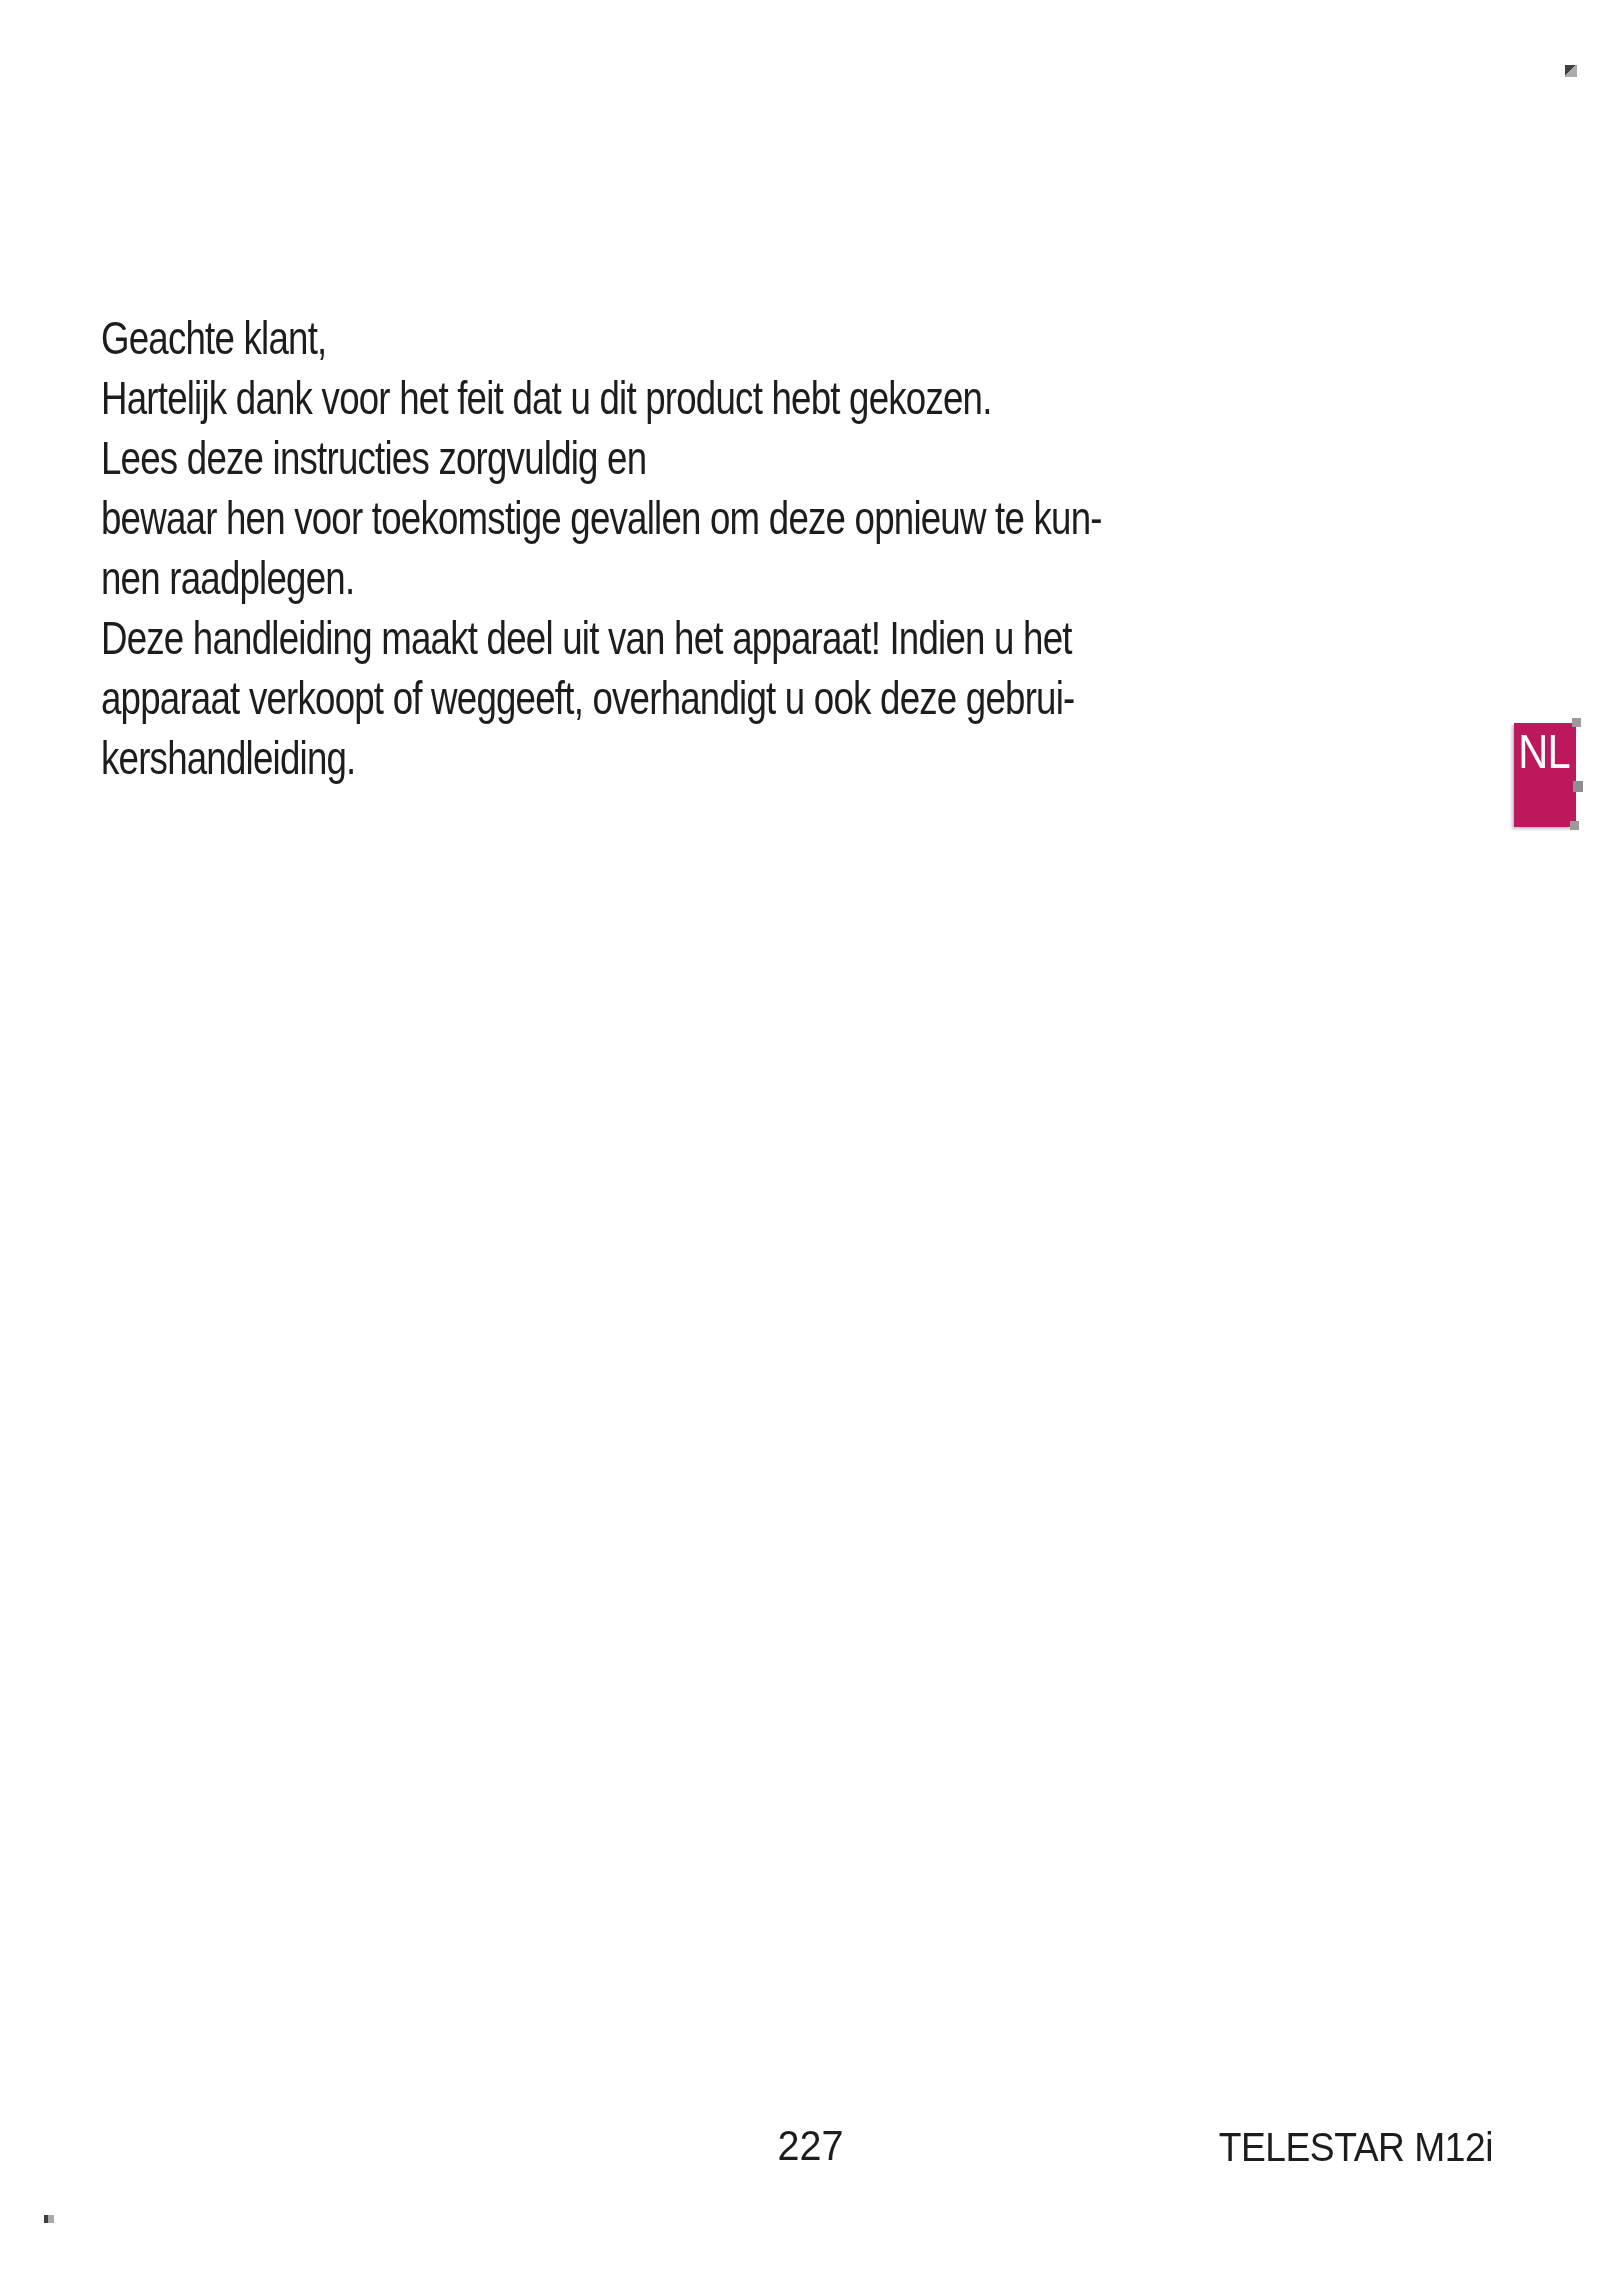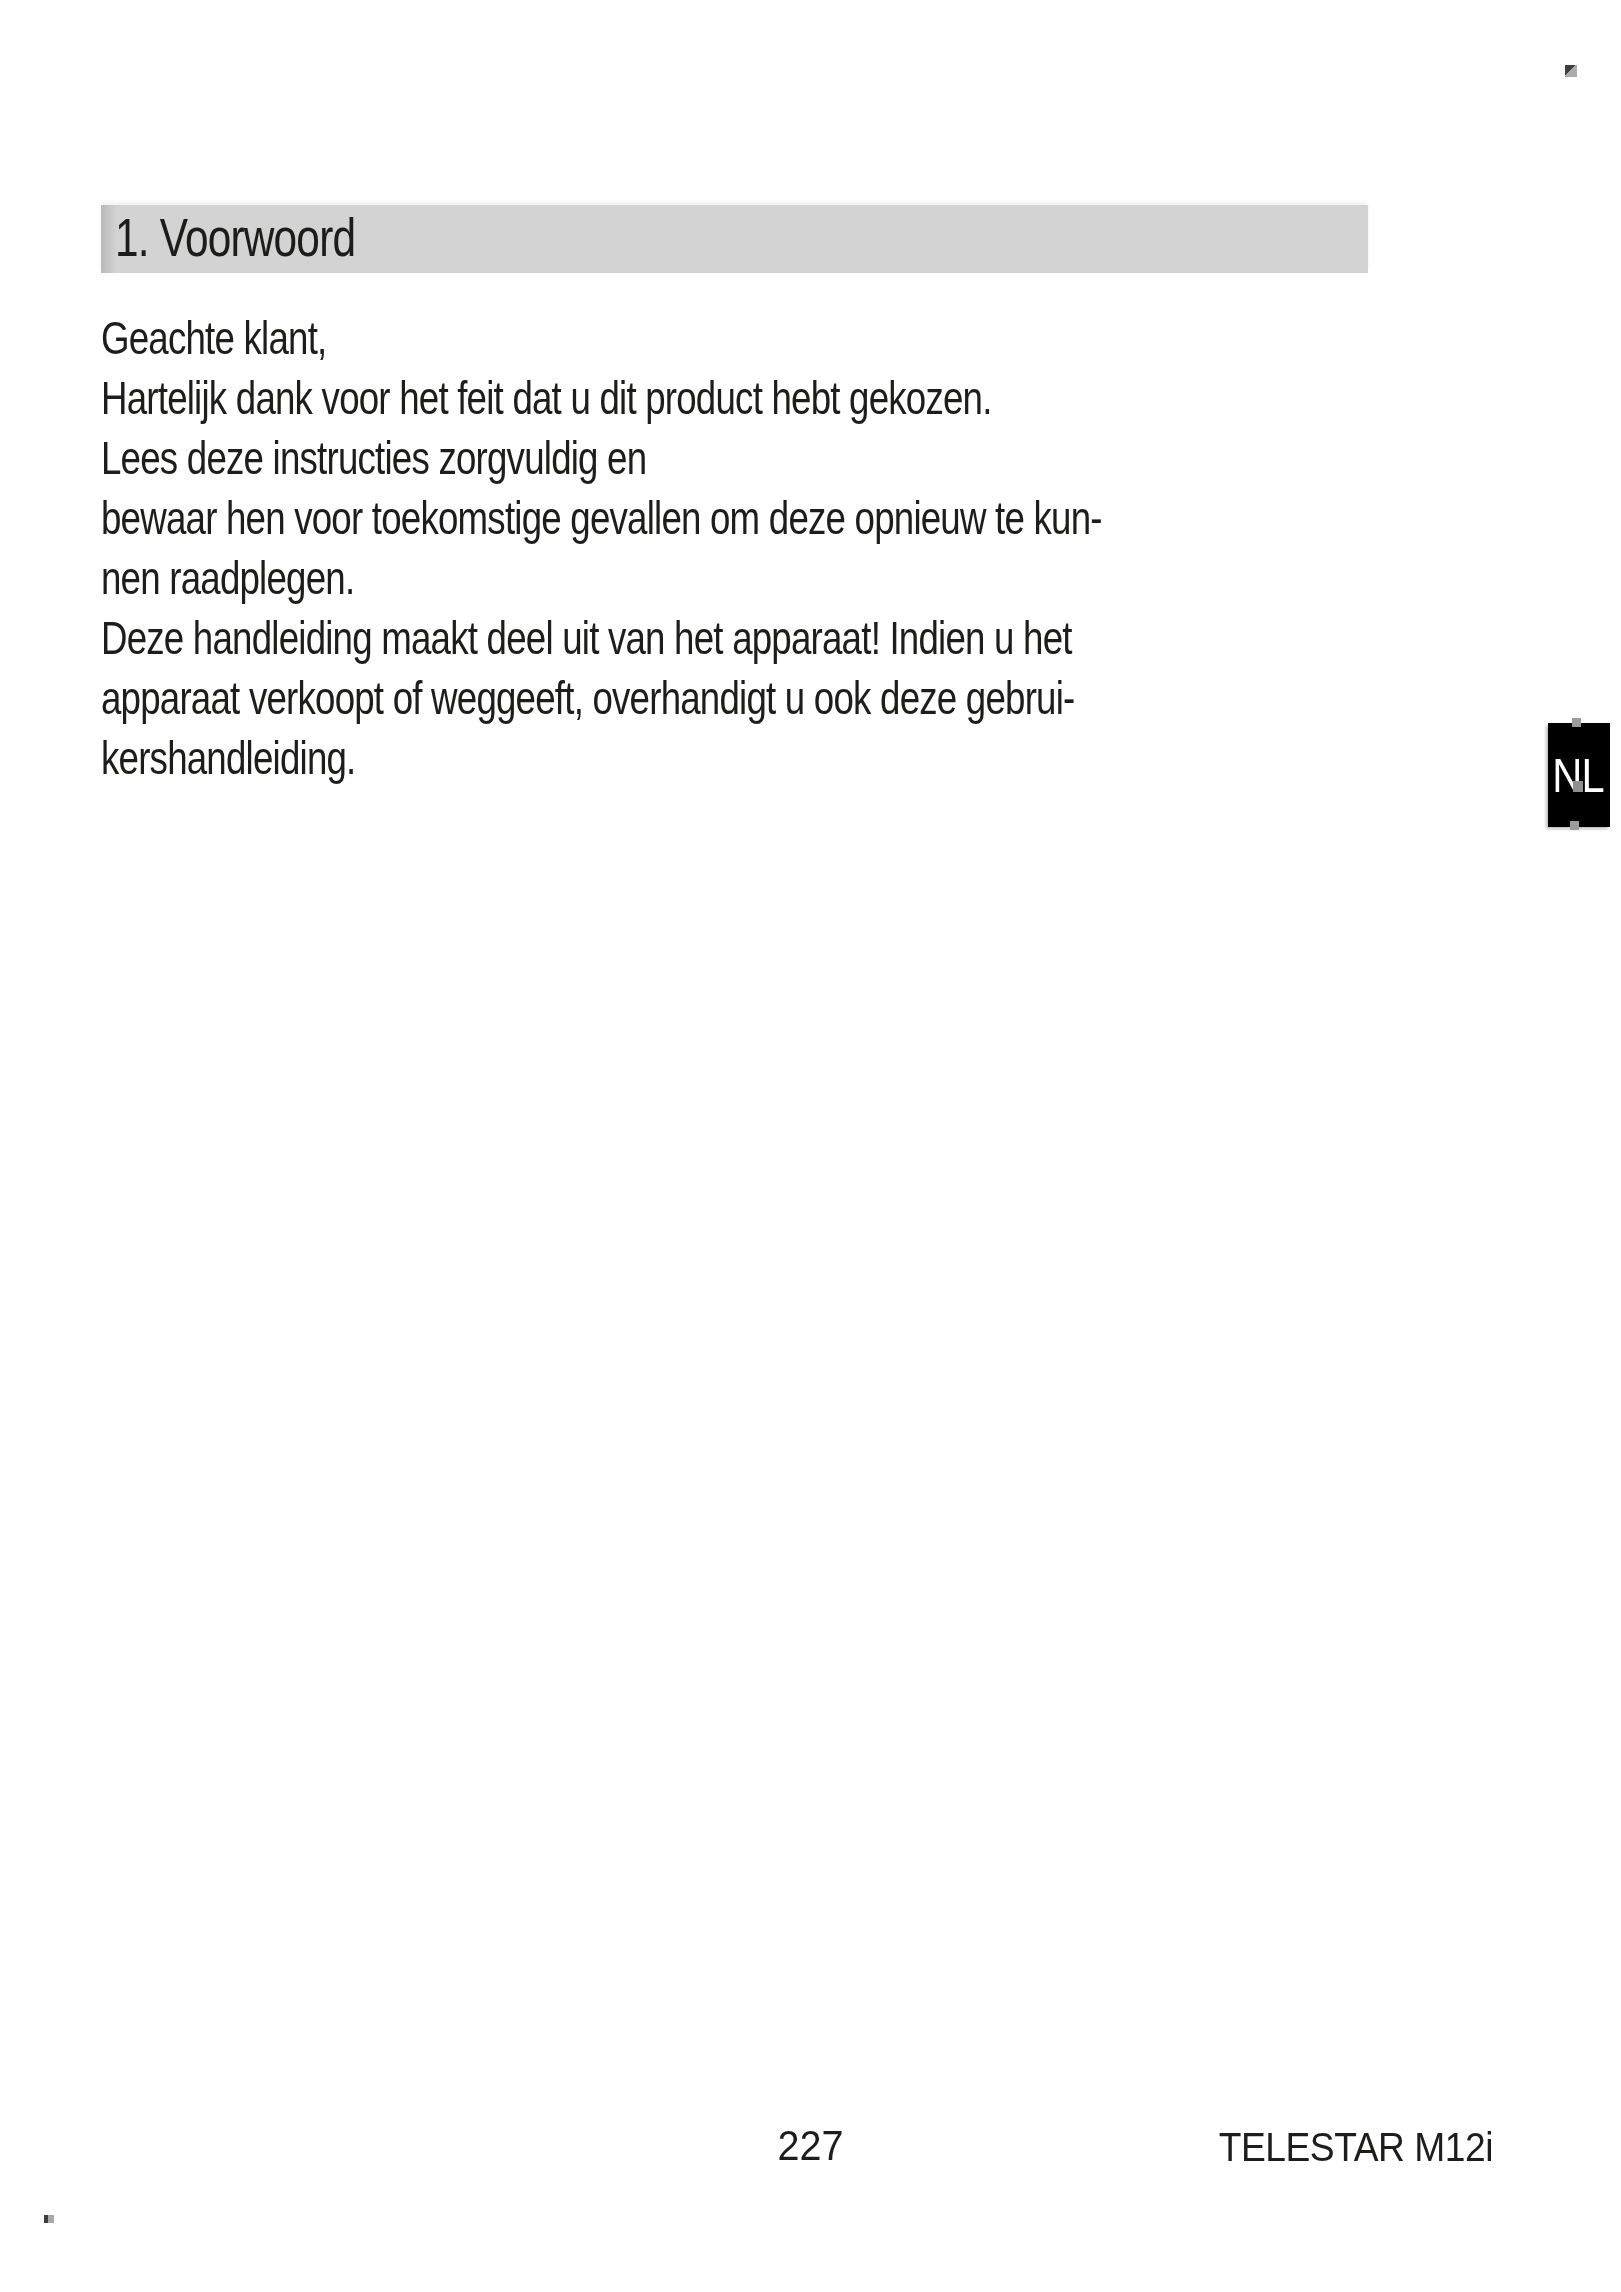--- a/index.html
+++ b/index.html
@@ -40,24 +40,23 @@
     transform:scaleX(0.78);
     transform-origin:0 0;
     color:#1d1d1b;
   }
   .body-line{white-space:nowrap;}
   
   .nl-tab{
     position:absolute;
     left:1514px;top:723px;
     width:62px;height:104px;
-    background:#000000;
-    display:flex;align-items:center;
+    background:#be185d;
+    display:flex;align-items:flex-start;
     box-shadow:-2px 2px 2.9px rgba(0,0,0,0.25);
-    margin-left:34px;
   }
   .nl-tab-text{
     color:#ffffff;
     font-size:49px;
     padding-left:4.9px;
     letter-spacing:-1px;
     white-space:nowrap;
     transform:scaleX(0.85);
     transform-origin:0 50%;
   }
@@ -94,23 +93,20 @@
   .mark-bottom-left{
     left:44px;top:2215px;width:9.8px;height:7.8px;
     background:linear-gradient(to right,#3f3f3f 0 45%,#a9a9a9 45% 100%);
   }
 </style>
 </head>
 <body>
 
 <div class="page">
 
-  <div class="heading-bar">
-    <div class="heading-text">1. Voorwoord</div>
-  </div>
 
   <div class="body-text">
     <div class="body-line">Geachte klant,</div>
     <div class="body-line">Hartelijk dank voor het feit dat u dit product hebt gekozen.</div>
     <div class="body-line">Lees deze instructies zorgvuldig en</div>
     <div class="body-line">bewaar hen voor toekomstige gevallen om deze opnieuw te kun-</div>
     <div class="body-line">nen raadplegen.</div>
     <div class="body-line">Deze handleiding maakt deel uit van het apparaat! Indien u het</div>
     <div class="body-line">apparaat verkoopt of weggeeft, overhandigt u ook deze gebrui-</div>
     <div class="body-line">kershandleiding.</div>

